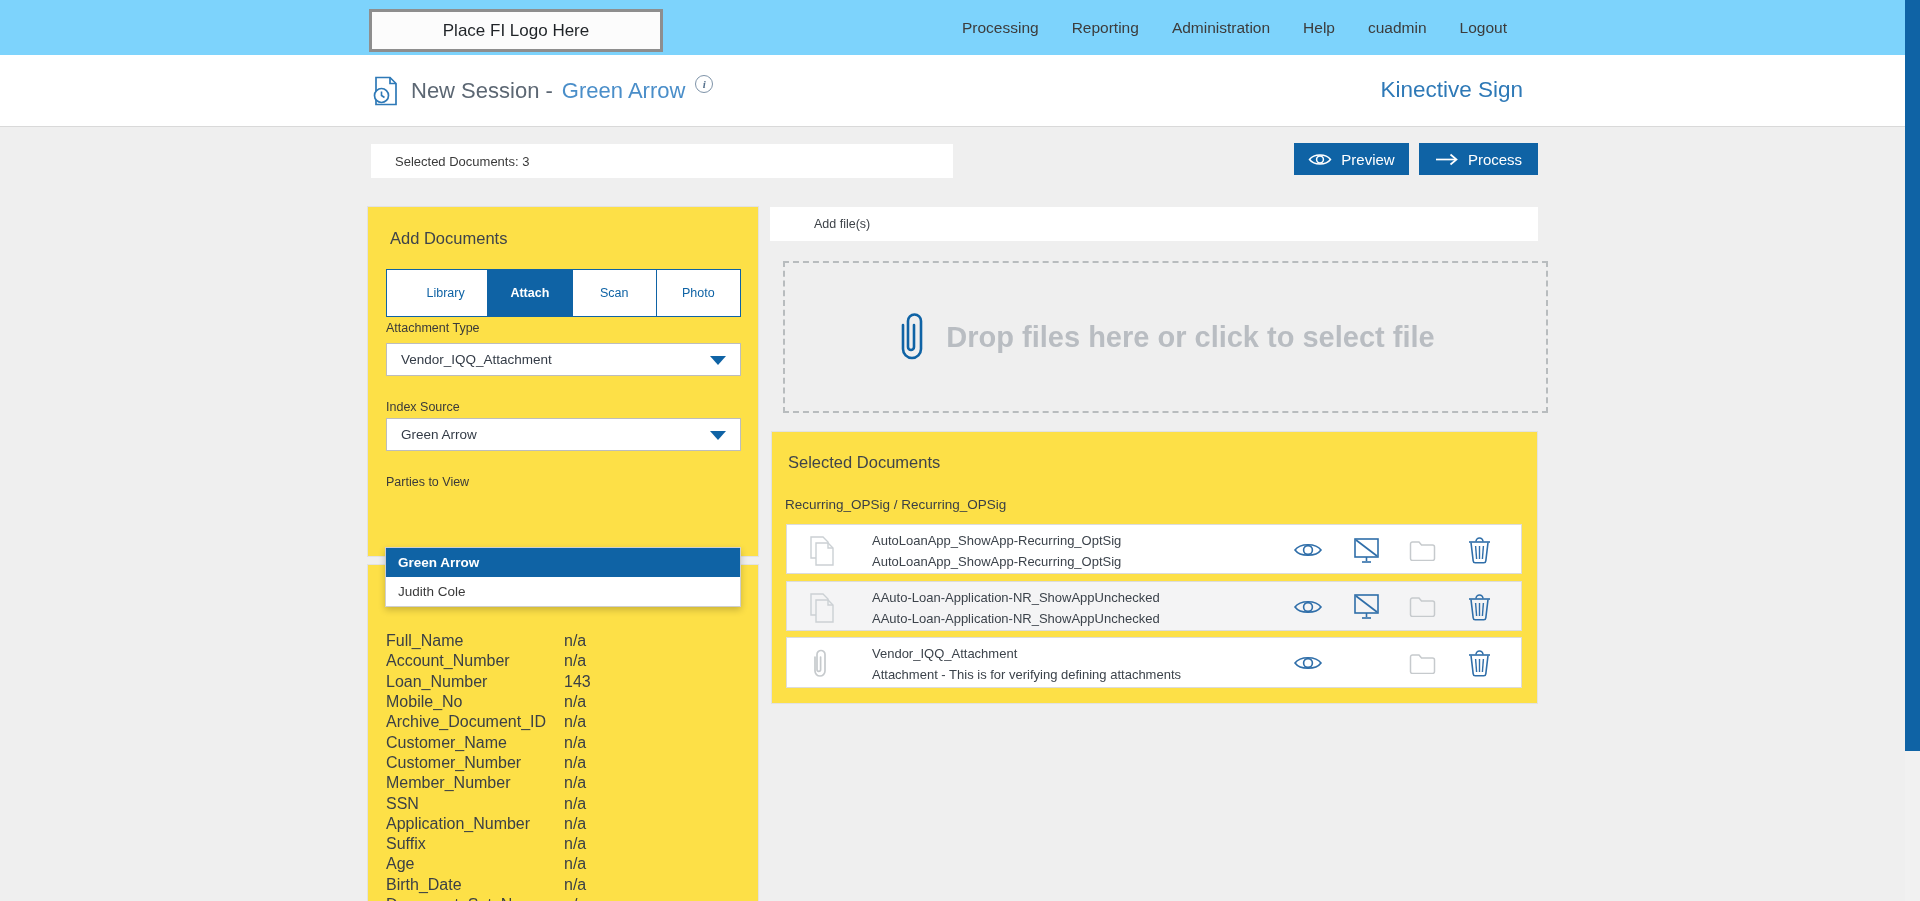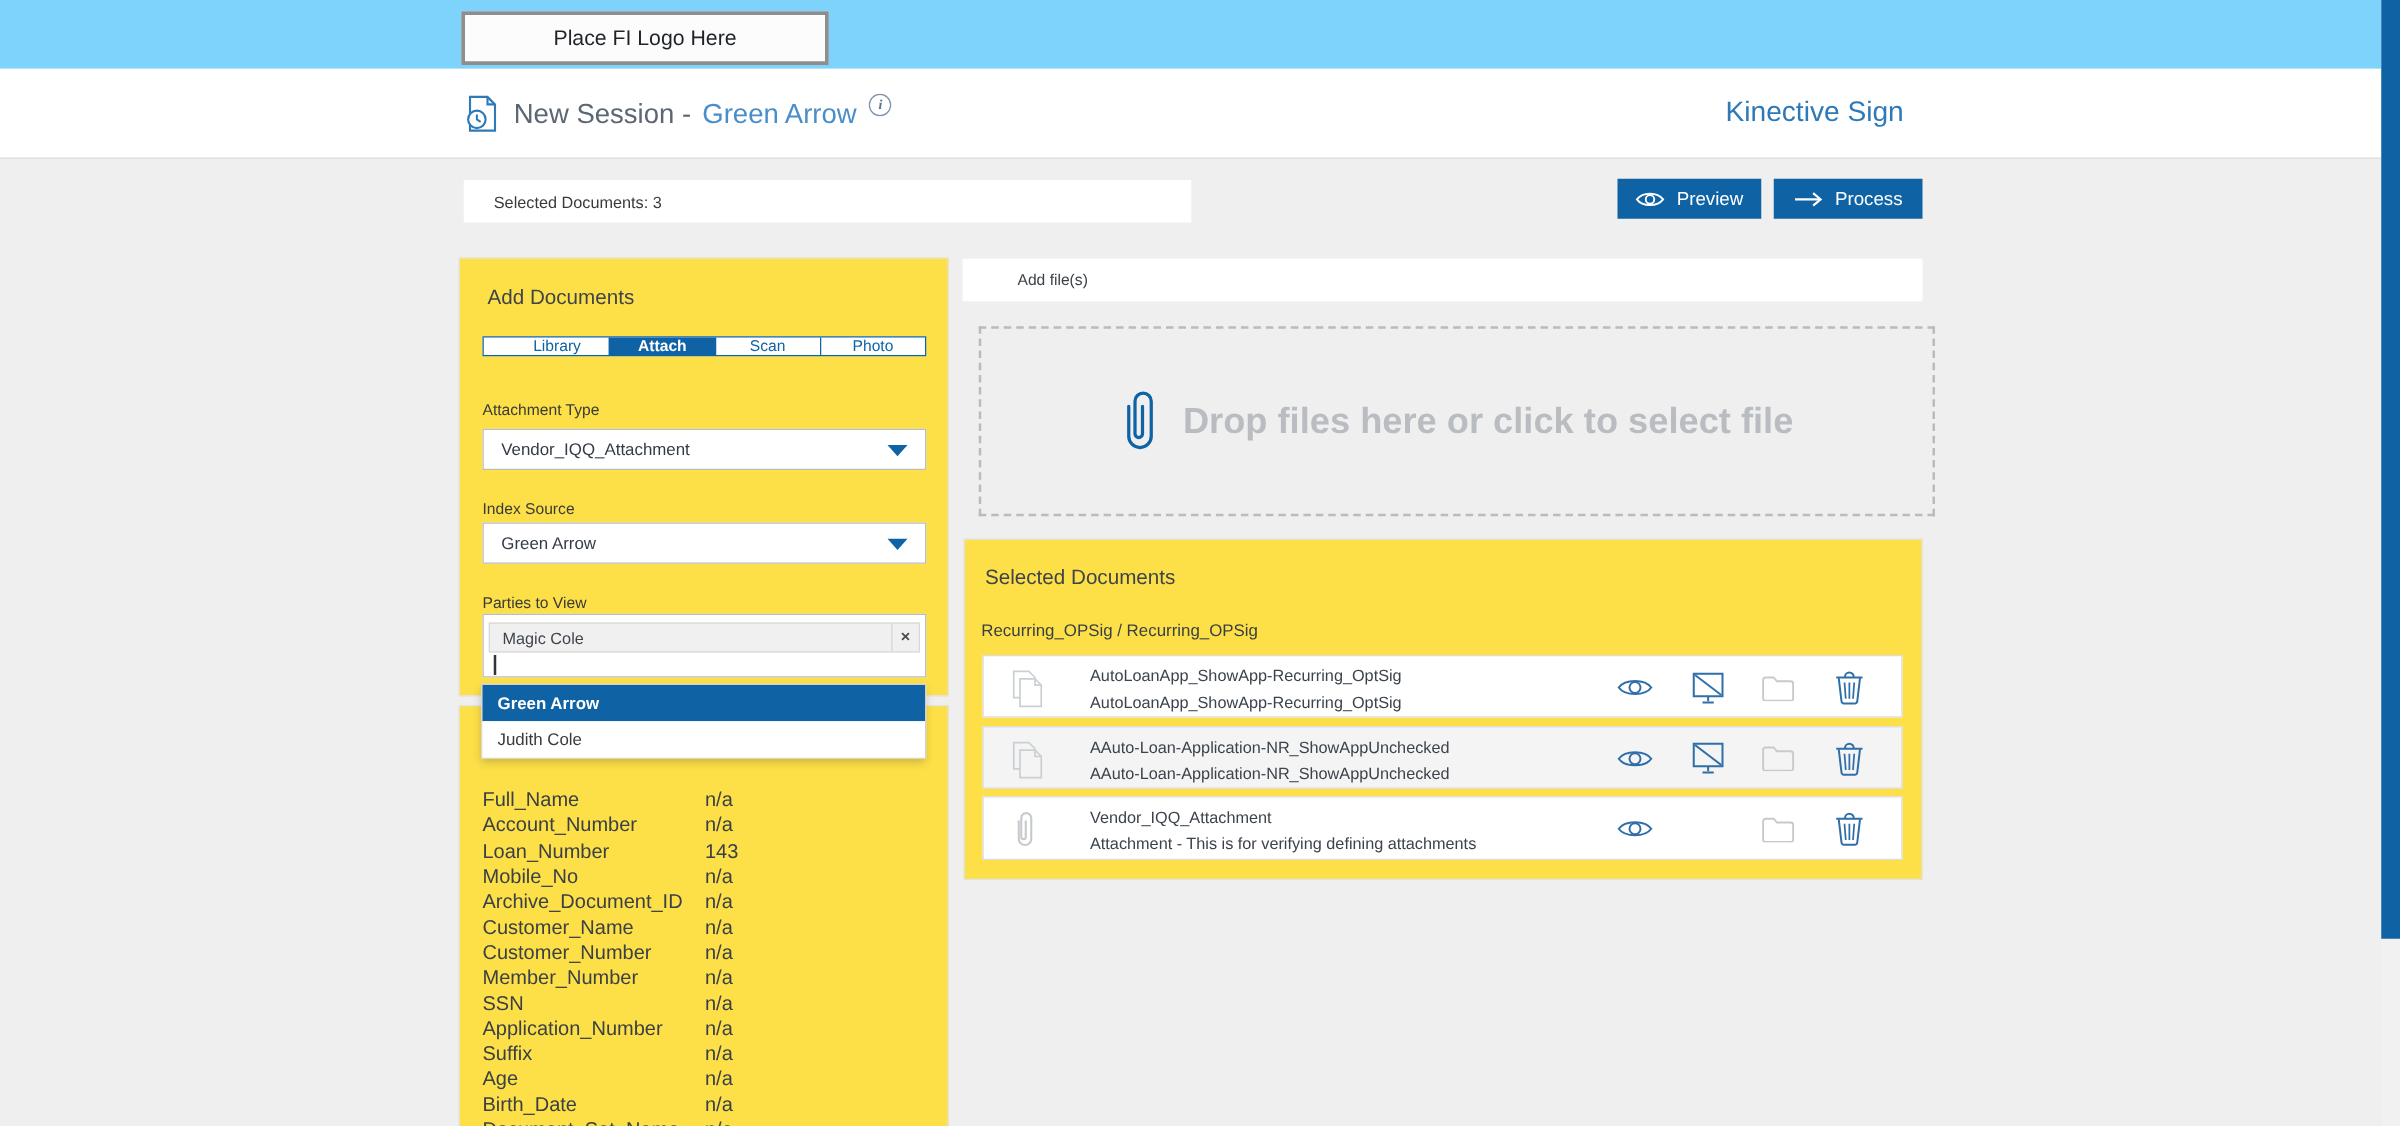--- a/index.html
+++ b/index.html
@@ -34,21 +34,21 @@
          font-family:"Liberation Sans", sans-serif; }
   .btn-preview { left:1294px; width:115px; }
   .btn-process { left:1419px; width:119px; }
 
   
   .panel { position:absolute; background:#fde047; border:1px solid #e2e2e2; }
   .panel-add { left:367px; top:206px; width:392px; height:351px; }
   .panel-title { font-size:16.5px; color:#3f444a; }
   .panel-add .panel-title { position:absolute; left:22px; top:22px; }
 
-  .tabs { position:absolute; left:18px; top:62px; width:355px; height:16px; border:1px solid #0f63a5;
+  .tabs { position:absolute; left:18px; top:62px; width:355px; height:48px; border:1px solid #0f63a5;
           display:flex; background:#fff;padding-left:17px; }
   .tab { flex:1; display:flex; align-items:center; justify-content:center; font-size:12.5px; color:#0f63a5;
          border-left:1px solid #0f63a5; cursor:pointer; }
   .tab:first-child { border-left:none; }
   .tab.active { background:#0f63a5; color:#fff; font-weight:bold; }
 
   .field-label { position:absolute; left:18px; font-size:12.5px; color:#3a3a3a; }
   .select { position:absolute; left:18px; width:355px; height:33px; border:1px solid #bdbdbd; background:#fff;
             display:flex; align-items:center; padding-left:14px; font-size:13.5px; color:#333b46; cursor:pointer; }
   .caret { position:absolute; right:14px; top:12px; width:0; height:0; border-left:8px solid transparent;
@@ -101,20 +101,28 @@
 </style>
 </head>
 <body>
 
 <div class="page">
 
   <div class="topbar">
     <div class="logo-box">
       <span>Place FI Logo Here</span>
     </div>
+    <nav class="nav">
+      <a>Processing</a>
+      <a>Reporting</a>
+      <a>Administration</a>
+      <a>Help</a>
+      <a>cuadmin</a>
+      <a>Logout</a>
+    </nav>
   </div>
 
   <div class="header">
     <div class="session">
       <svg width="28" height="30" viewBox="0 0 28 30">
         <path d="M5 1.5 h14 l6 6 v21 h-20 Z" fill="none" stroke="#2e79b7" stroke-width="1.7"></path>
         <path d="M19 1.5 v6 h6" fill="none" stroke="#2e79b7" stroke-width="1.7"></path>
         <circle cx="10.5" cy="19.5" r="7" fill="#ffffff" stroke="#2e79b7" stroke-width="1.7"></circle>
         <path d="M10.5 15.5 v4 l3 2" fill="none" stroke="#2e79b7" stroke-width="1.6"></path>
       </svg>
@@ -158,27 +166,20 @@
       <span class="caret"></span>
     </div>
 
     <div class="field-label" style="top:193px;">Index Source</div>
     <div class="select" style="top:211px;">
       <span>Green Arrow</span>
       <span class="caret"></span>
     </div>
 
     <div class="field-label" style="top:268px;">Parties to View</div>
-    <div class="multiselect">
-      <div class="chip">
-        <span class="chip-label">Magic Cole</span>
-        <span class="chip-x">✕</span>
-      </div>
-      <div class="text-cursor"></div>
-    </div>
   </div>
 
   <div class="options">
     <div class="option highlighted">Green Arrow</div>
     <div class="option">Judith Cole</div>
   </div>
 
   <div class="panel panel-fields">
     <div class="fields-list">
       <div class="field-row">

